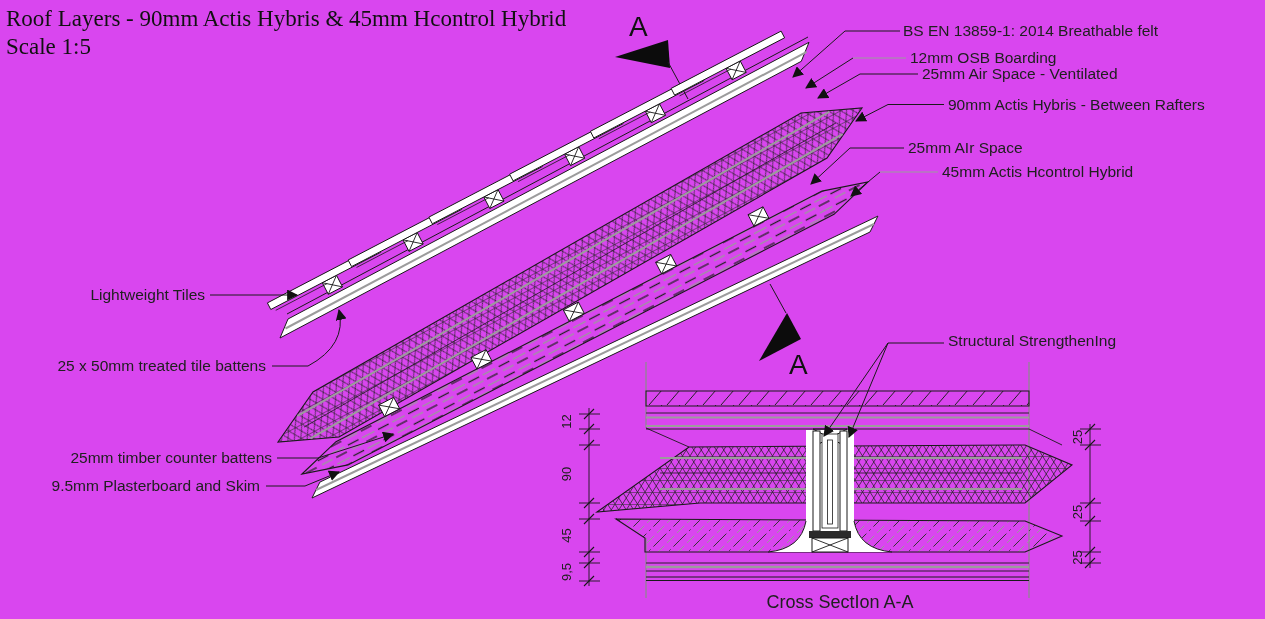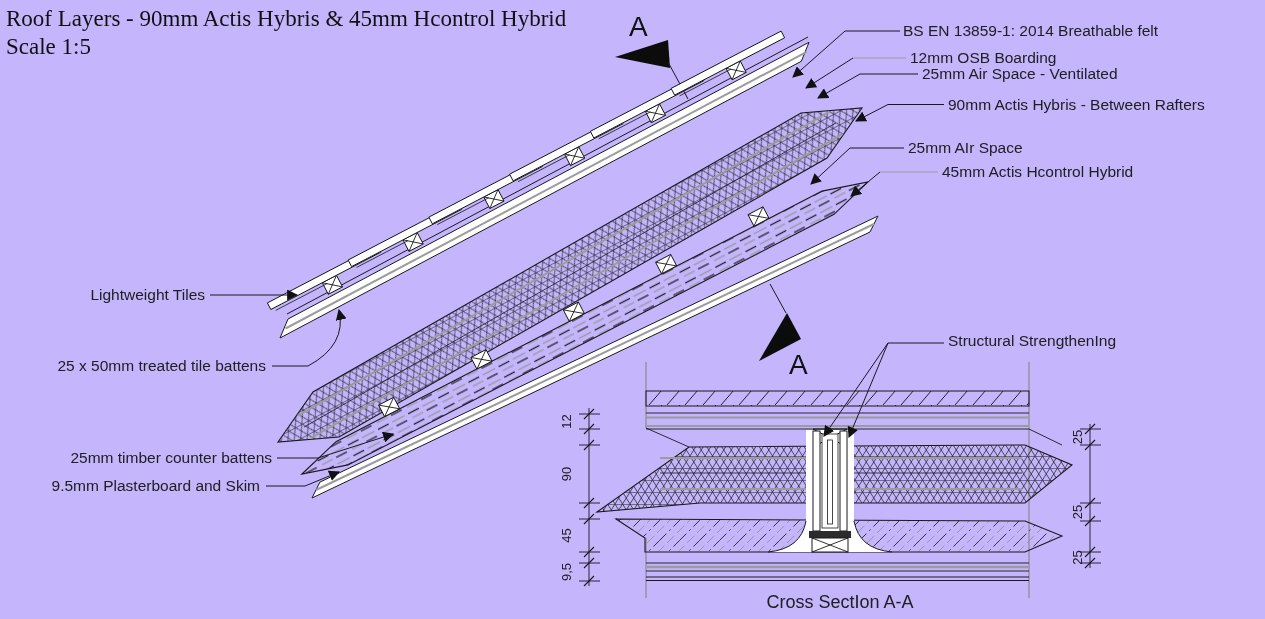--- a/index.html
+++ b/index.html
@@ -1,16 +1,16 @@
 <!DOCTYPE html>
 <html><head>
 <meta charset="utf-8">
 <style>
   html,body{margin:0;padding:0;background:#fff;}
-  .canvas{position:relative;width:1265px;height:619px;background:#c4b5fd;overflow:hidden;}
+  .canvas{position:relative;width:1265px;height:619px;background:#d946ef;overflow:hidden;}
   svg{display:block;}
   text{font-family:"Liberation Sans",sans-serif;fill:#202020;}
   .serif{font-family:"Liberation Serif",serif;font-size:23px;fill:#111;}
   .lbl{font-size:15.5px;}
   .dim{font-size:13px;}
   .cap{font-size:18px;}
   .secA{font-size:28px;fill:#111;}
 </style>
 </head>
 <body>

